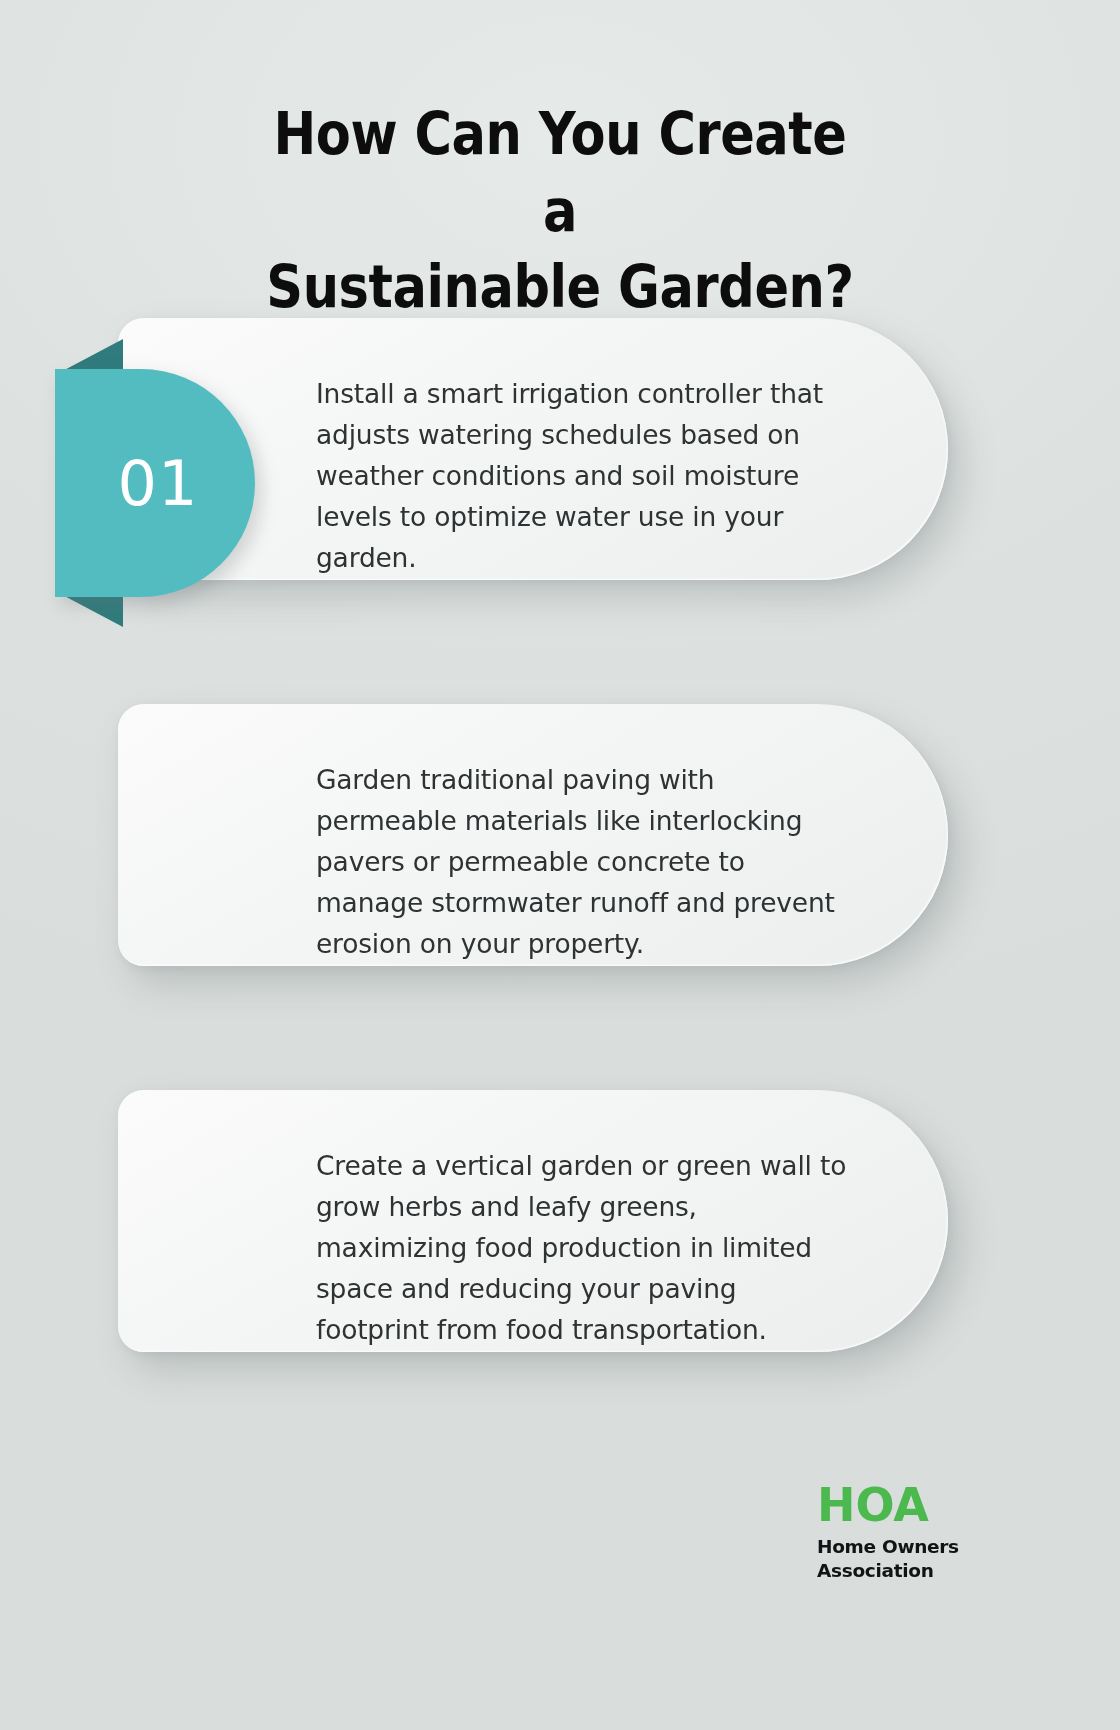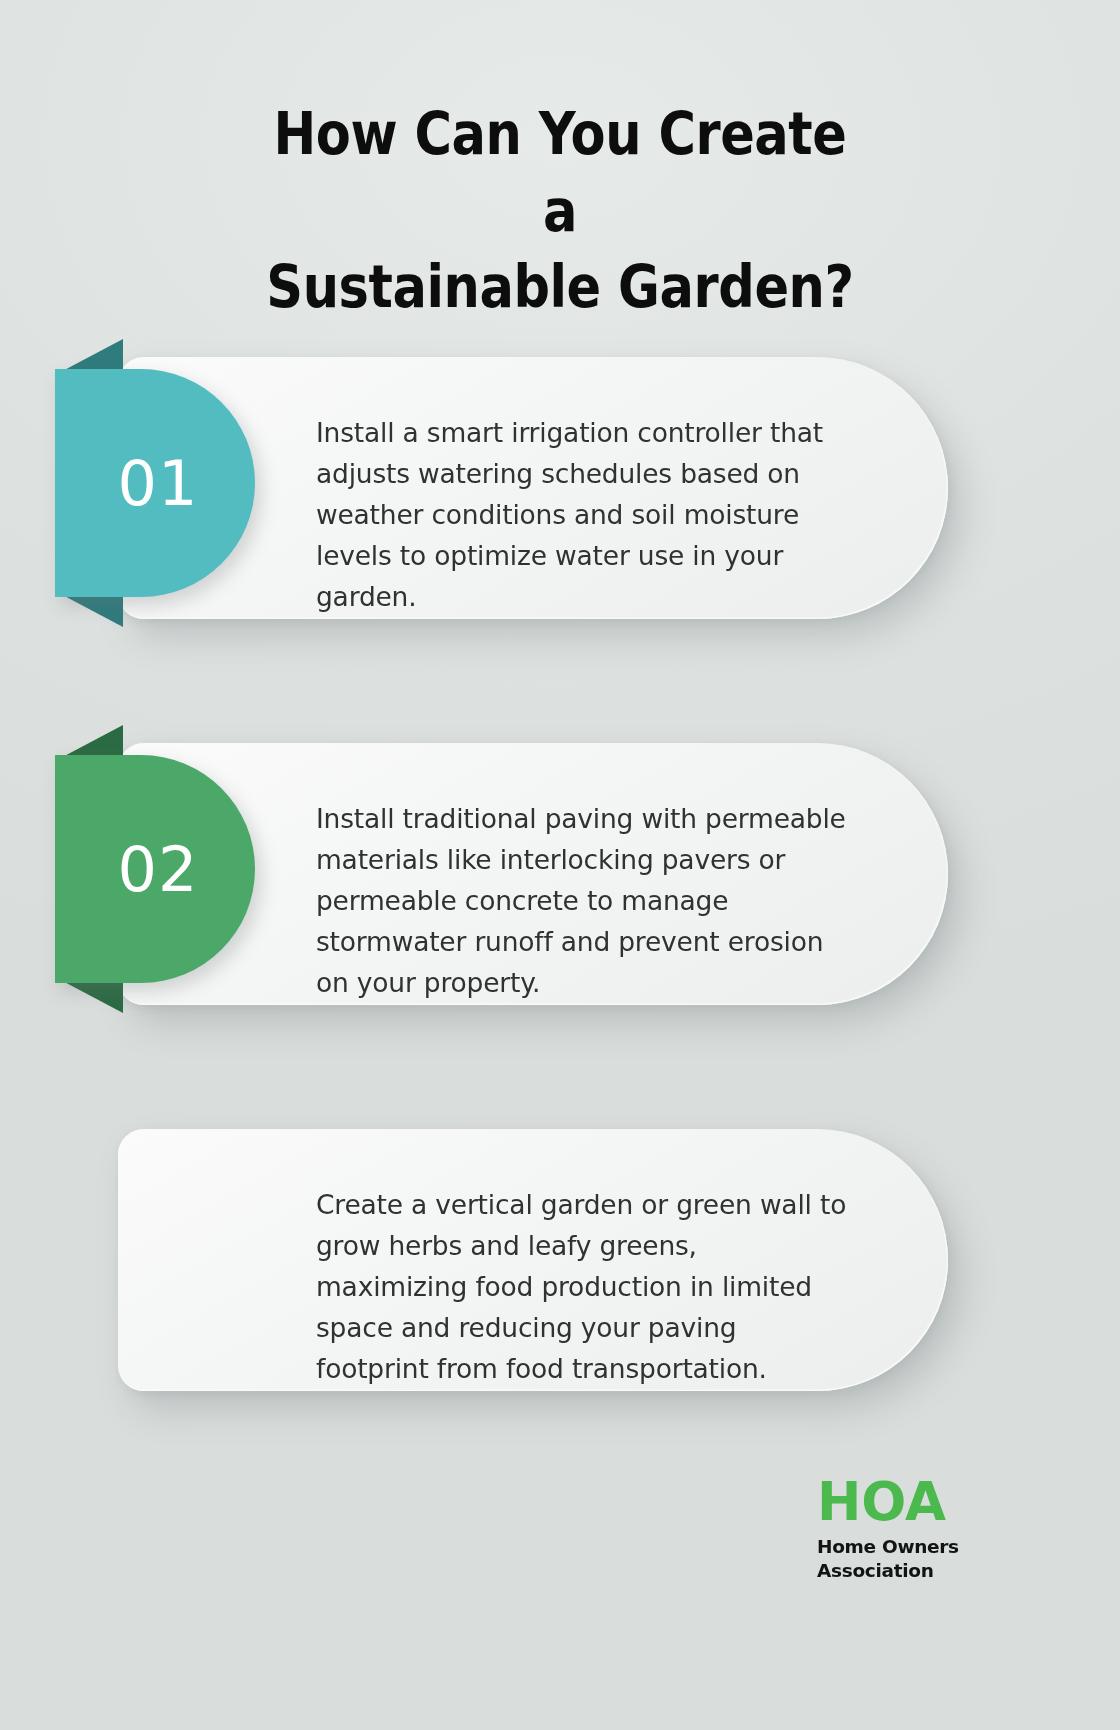--- a/index.html
+++ b/index.html
@@ -61,21 +61,20 @@
     left: 118px;
     top: 0;
     width: 830px;
     height: 262px;
     border-radius: 32px 165px 165px 32px;
     background: linear-gradient(150deg, #fbfbfb 0%, #f4f5f5 42%, #eceeee 100%);
     box-shadow:
       14px 18px 34px rgba(120,128,128,0.30),
       2px 3px 8px rgba(140,148,148,0.18),
       -1px -1px 2px rgba(255,255,255,0.85) inset;
-    margin-top: 39px;
   }
 
   .card-text {
     position: absolute;
     left: 198px;
     top: 50%;
     transform: translateY(-50%);
     width: 540px;
     font-size: 26.5px;
     line-height: 1.55;
@@ -132,21 +131,21 @@
   .logo {
     position: absolute;
     right: 128px;
     bottom: 148px;
     text-align: left;
     width: 175px;
   }
   .logo-main {
     font-family: "DejaVu Sans", sans-serif;
     font-weight: bold;
-    font-size: 53px;
+    font-size: 46px;
     line-height: 1;
     color: #4cb94e;
     letter-spacing: 0px;
   }
   .logo-sub {
     font-family: "DejaVu Sans", sans-serif;
     font-weight: bold;
     font-size: 18.5px;
     line-height: 1.26;
     color: #111314;
@@ -173,28 +172,21 @@
         <div class="fold fold-top" style="background: rgb(47, 123, 125);"></div>
         <div class="fold fold-bottom" style="background: rgb(47, 123, 125);"></div>
         <div class="badge" style="background: rgb(82, 188, 192); align-items: center;">
           <span class="badge-num">01</span>
         </div>
       </div>
     </div>
 
     <div class="card-row">
       <div class="card">
-        <p class="card-text">Install traditional paving with permeable materials like interlocking pavers or permeable concrete to manage stormwater runoff and prevent erosion on your property.</p>
-      </div>
-      <div class="badge-wrap">
-        <div class="fold fold-top" style="background: rgb(43, 107, 67);"></div>
-        <div class="fold fold-bottom" style="background: rgb(43, 107, 67);"></div>
-        <div class="badge" style="background: rgb(76, 168, 105);">
-          <span class="badge-num">02</span>
-        </div>
+        <p class="card-text">Garden traditional paving with permeable materials like interlocking pavers or permeable concrete to manage stormwater runoff and prevent erosion on your property.</p>
       </div>
     </div>
 
     <div class="card-row">
       <div class="card">
         <p class="card-text">Create a vertical garden or green wall to grow herbs and leafy greens, maximizing food production in limited space and reducing your paving footprint from food transportation.</p>
       </div>
     </div>
 
   </div>

